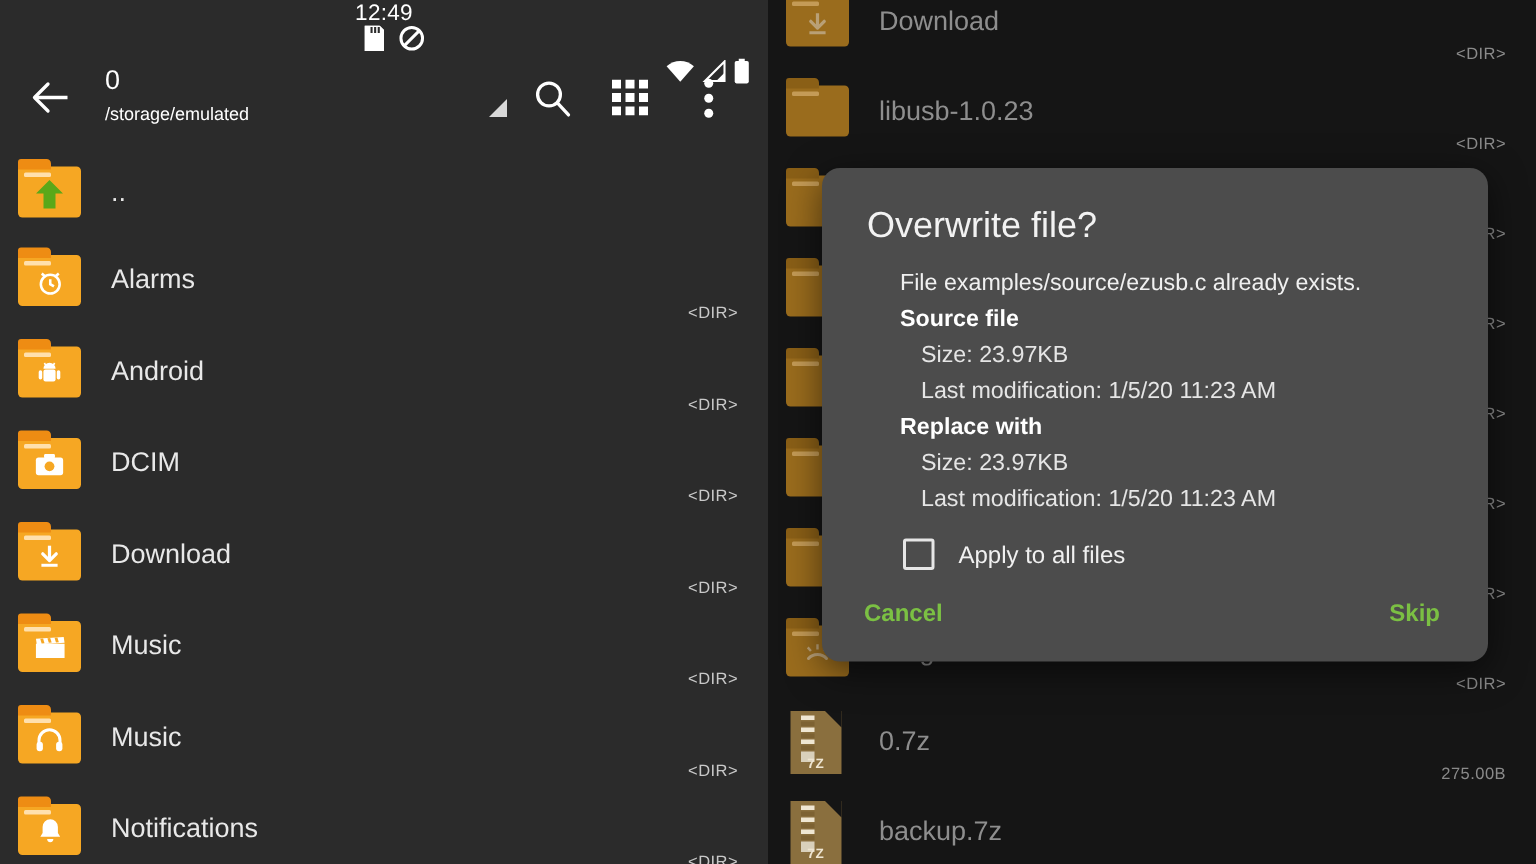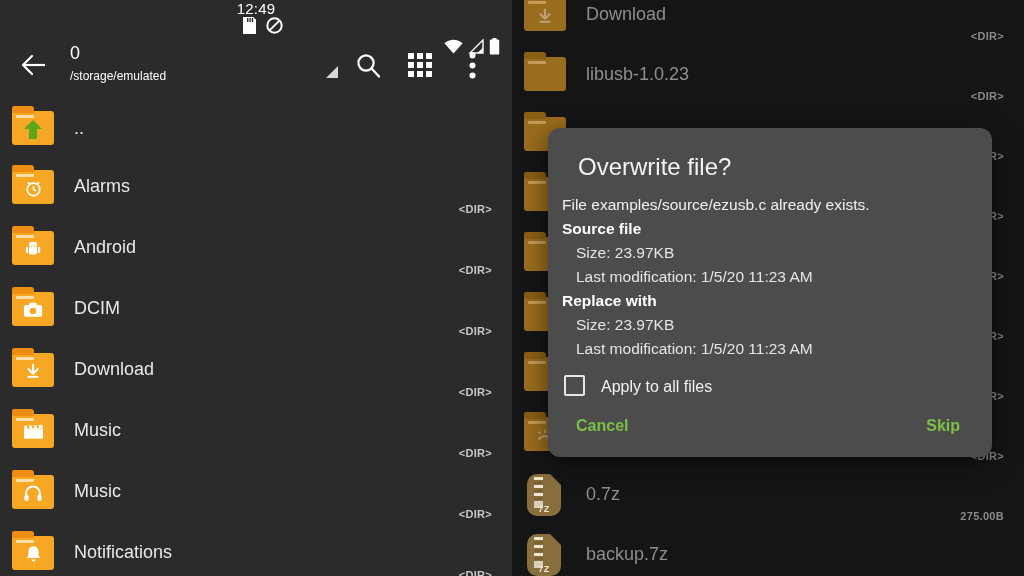--- a/index.html
+++ b/index.html
@@ -52,21 +52,21 @@
     position:relative;
     height:61px;
     display:flex; align-items:center;
     padding:0 14px 0 10px;
   }
   .file-row.first { height:56px; }
   .row-icon { width:46px; height:40px; flex:0 0 auto; position:relative; }
   .row-name { color:#e8e8e8; font-size:18px; margin-left:18px; white-space:nowrap; overflow:hidden; }
   .row-meta {
     position:absolute; right:20px; bottom:2px;
-    color:#c8c8c8; font-size:11px; font-weight:bold; letter-spacing:.3px;
+    color:#c8c8c8; font-size:11px; font-weight:normal; letter-spacing:.3px;
   }
 
   
   .folder {
     position:absolute; left:2px; top:3px;
     width:42px; height:34px;
     background:#f6a723;
     border-radius:2px 3px 3px 3px;
   }
   .folder::before {
@@ -81,21 +81,21 @@
     position:absolute; left:0; right:0; top:8px;
     text-align:center; color:#fff; font-size:17px; line-height:20px;
   }
   .folder .glyph svg { display:inline-block; vertical-align:middle; }
 
   
   .sevenzip {
     position:absolute; left:5px; top:0px;
     width:34px; height:42px;
     background:#b08d4e;
-    border-radius:10px;
+    border-radius:0;
     text-decoration:underline;
   }
   .sevenzip::after {
     content:""; position:absolute; right:0; top:0;
     border-left:11px solid transparent; border-top:11px solid #2b2b2b;
   }
   .sevenzip .zipper { position:absolute; left:7px; top:3px; width:9px; height:26px; }
   .sevenzip .zipper i {
     display:block; width:9px; height:3px; margin-bottom:1px;
     background:#efe6d2;
@@ -121,33 +121,33 @@
   #right-list .folder { background:#9a6c1d; }
   #right-list .folder::before { background:#8a5f16; }
   #right-list .folder .tab-line { background:#c49b57; }
   #right-list .folder .glyph { color:#b9a077; }
   #right-list .sevenzip { background:#8a6f3e; }
   #right-list .sevenzip::after { border-top-color:#151515; }
 
   
   #dialog {
     position:absolute;
-    left:36px; top:128px;
+    left:36px; top:112px;
     width:444px; height:329px;
     background:#4c4c4c;
     border-radius:12px;
     box-shadow:0 6px 24px rgba(0,0,0,.55);
     padding:0;
     z-index:20;
   }
   #dialog-title {
     color:#f2f2f2; font-size:24px;
     padding:25px 0 0 30px;
   }
-  #dialog-body { padding:12px 22px 0 14px; }
+  #dialog-body { padding:12px 22px 0 14px;margin-left:38px; }
   .dlg-line { color:#f0f0f0; font-size:15.5px; line-height:24px; white-space:nowrap; }
   .dlg-line.muted { color:#e5e5e5; padding-left:14px; }
   .dlg-line.bold { font-weight:bold; color:#ffffff; }
   #apply-all-row { display:flex; align-items:flex-end; margin-top:14px; padding-left:2px; }
   #apply-all-box {
     width:21px; height:21px; border:2px solid #e6e6e6; border-radius:2px;
     flex:0 0 auto;
   }
   #apply-all-label { color:#f0f0f0; font-size:16px; margin-left:16px; }
   #dialog-actions {

